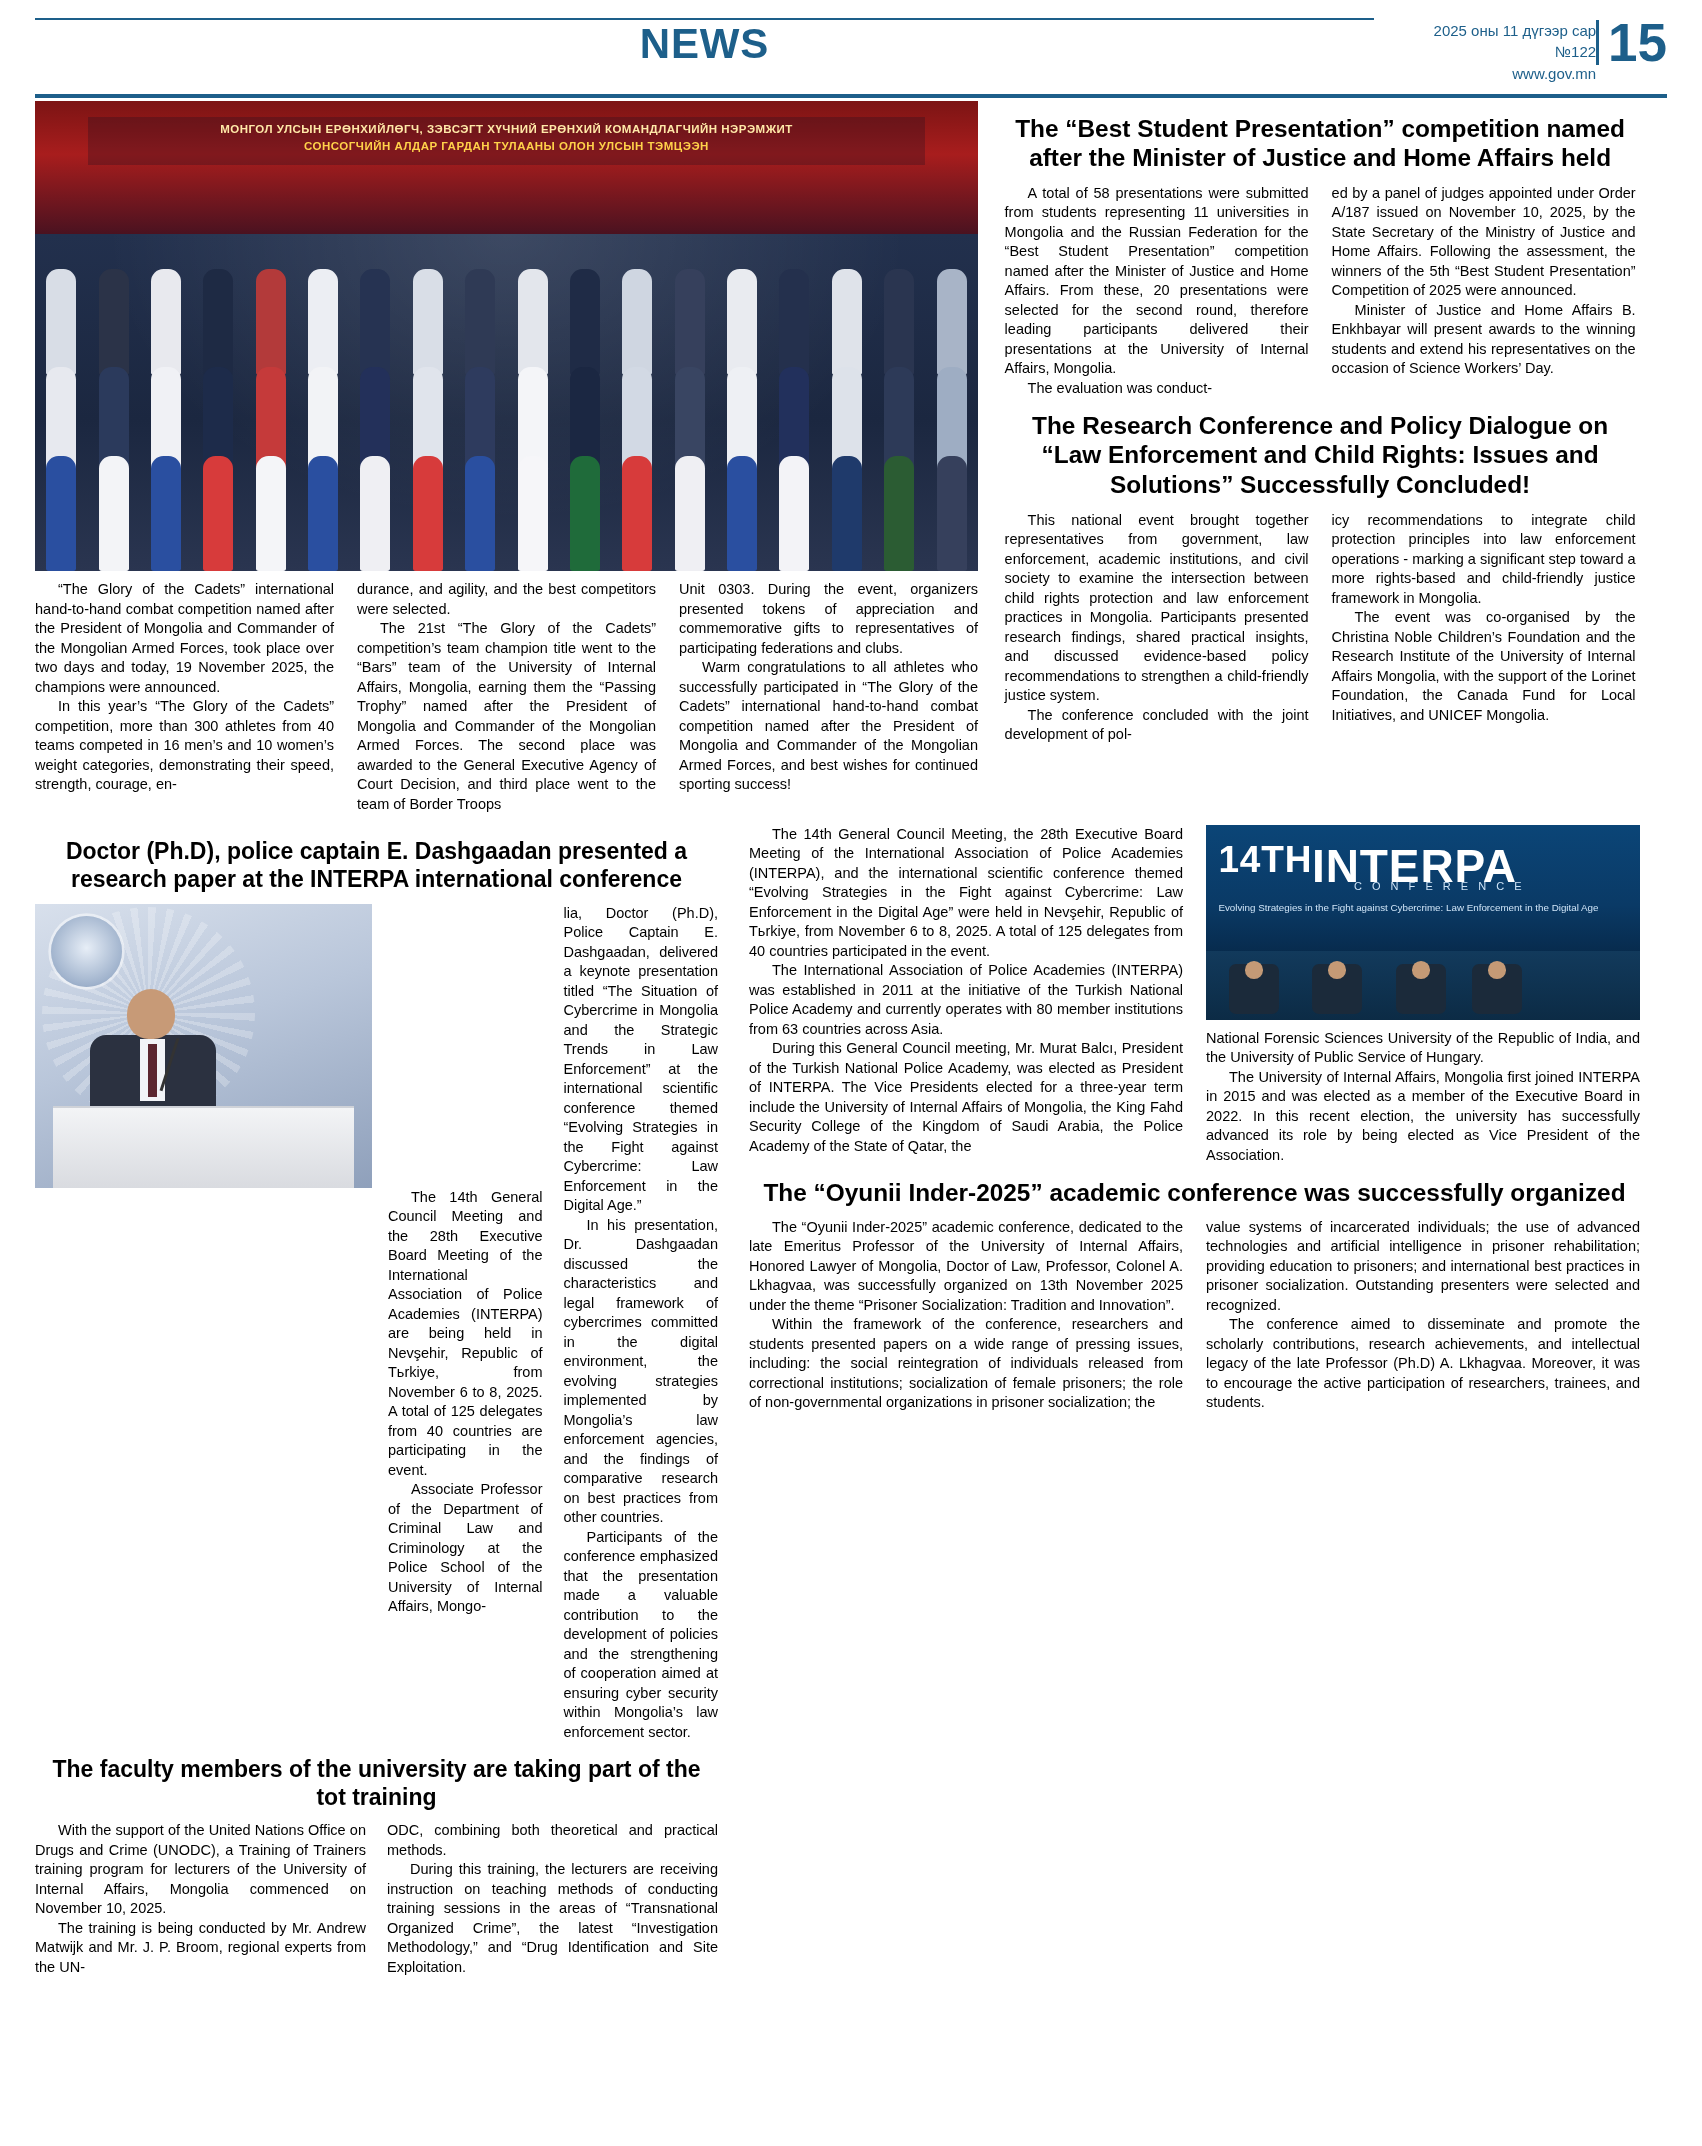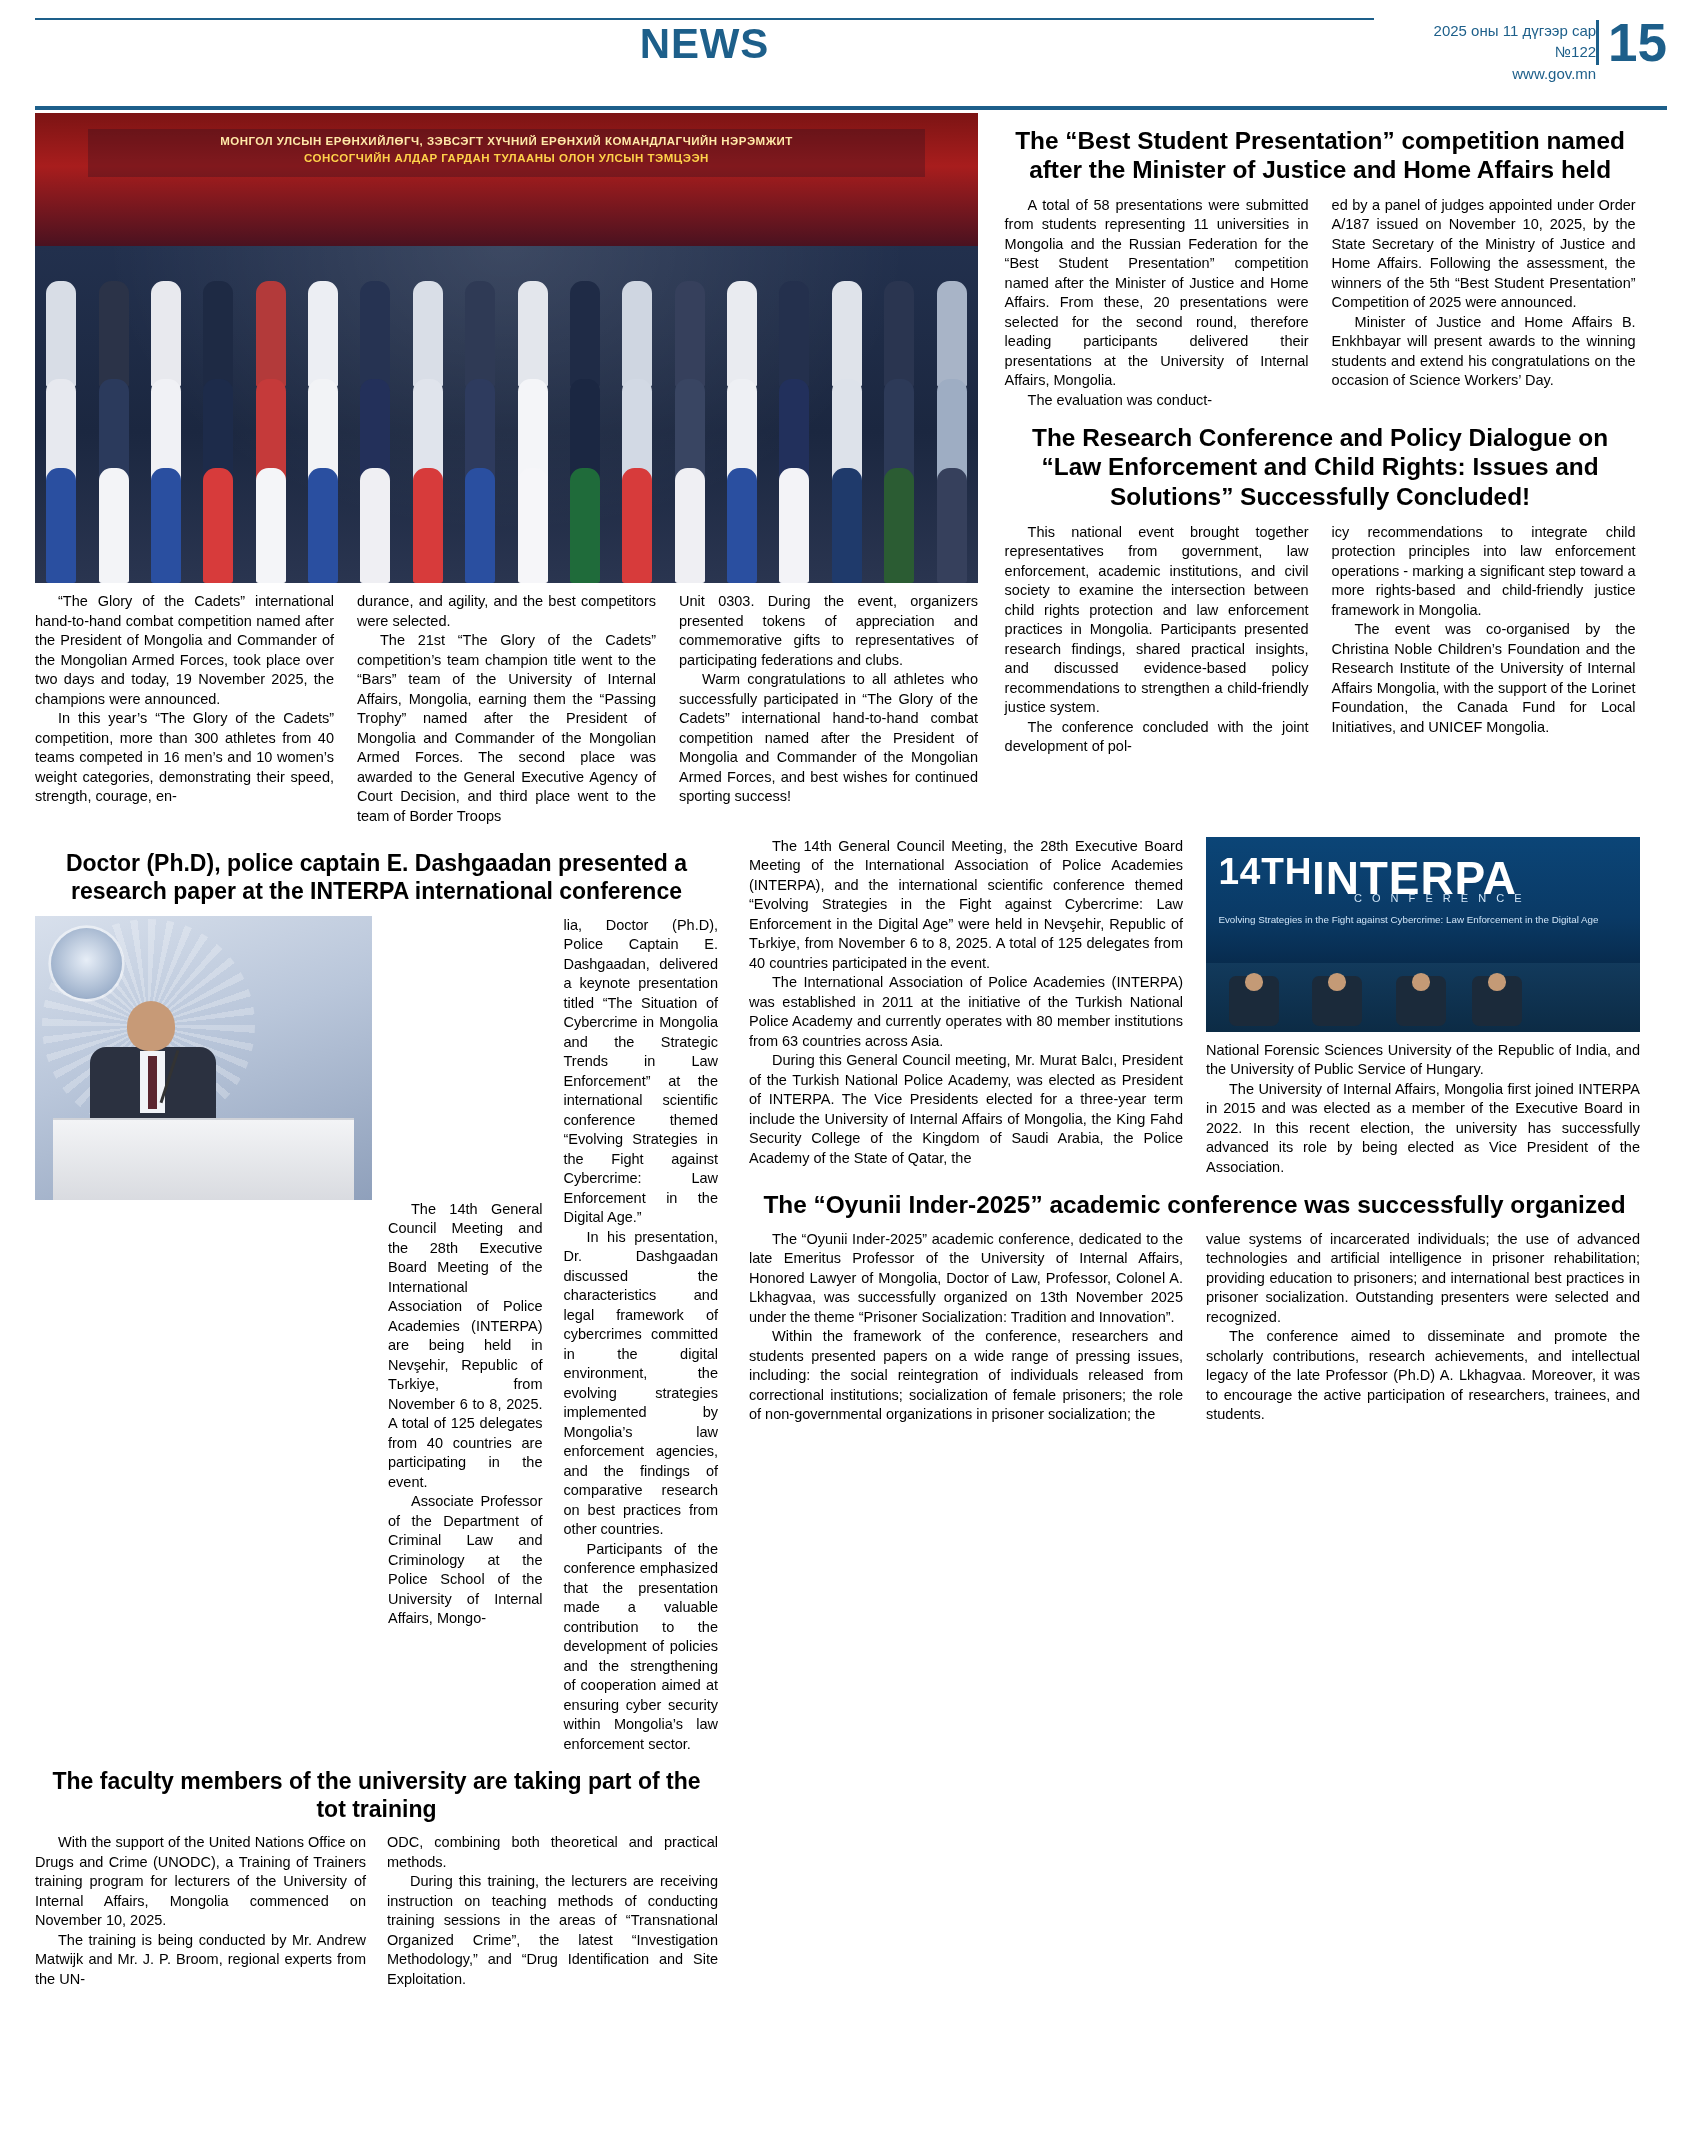--- a/index.html
+++ b/index.html
@@ -15,21 +15,21 @@
     padding: 16px 35px 26.6px 35px;
     position: relative;
   }
 
   
   .masthead {
     display: flex;
     align-items: flex-start;
     justify-content: space-between;
     border-bottom: 4.4px solid #1d5f8a;
-    padding-bottom: 21px;
+    padding-bottom: 9px;
     margin-bottom: 3.5px;
   }
   .masthead-left {
     flex: 1;
     position: relative;
     padding-top: 1.8px;
   }
   .masthead-rule {
     border-top: 2.7px solid #1d5f8a;
     width: 100%;
@@ -344,21 +344,21 @@
 
       <div>
         <h2 class="headline">The “Best Student Presentation” competition named after the Minister of Justice and Home Affairs held</h2>
         <div class="two-col-text">
           <div class="col">
             <p class="body">A total of 58 presentations were submitted from students representing 11 universities in Mongolia and the Russian Federation for the “Best Student Presentation” competition named after the Minister of Justice and Home Affairs. From these, 20 presentations were selected for the second round, therefore leading participants delivered their presentations at the University of Internal Affairs, Mongolia.</p>
             <p class="body">The evaluation was conduct-</p>
           </div>
           <div class="col">
             <p class="body noindent">ed by a panel of judges appointed under Order A/187 issued on November 10, 2025, by the State Secretary of the Ministry of Justice and Home Affairs. Following the assessment, the winners of the 5th “Best Student Presentation” Competition of 2025 were announced.</p>
-            <p class="body">Minister of Justice and Home Affairs B. Enkhbayar will present awards to the winning students and extend his congratulations on the occasion of Science Workers’ Day.</p>
+            <p class="body">Minister of Justice and Home Affairs B. Enkhbayar will present awards to the winning students and extend his representatives on the occasion of Science Workers’ Day.</p>
           </div>
         </div>
       </div>
 
       <div>
         <h2 class="headline">The Research Conference and Policy Dialogue on “Law Enforcement and Child Rights: Issues and Solutions” Successfully Concluded!</h2>
         <div class="two-col-text">
           <div class="col">
             <p class="body">This national event brought together representatives from government, law enforcement, academic institutions, and civil society to examine the intersection between child rights protection and law enforcement practices in Mongolia. Participants presented research findings, shared practical insights, and discussed evidence-based policy recommendations to strengthen a child-friendly justice system.</p>
             <p class="body">The conference concluded with the joint development of pol-</p>

